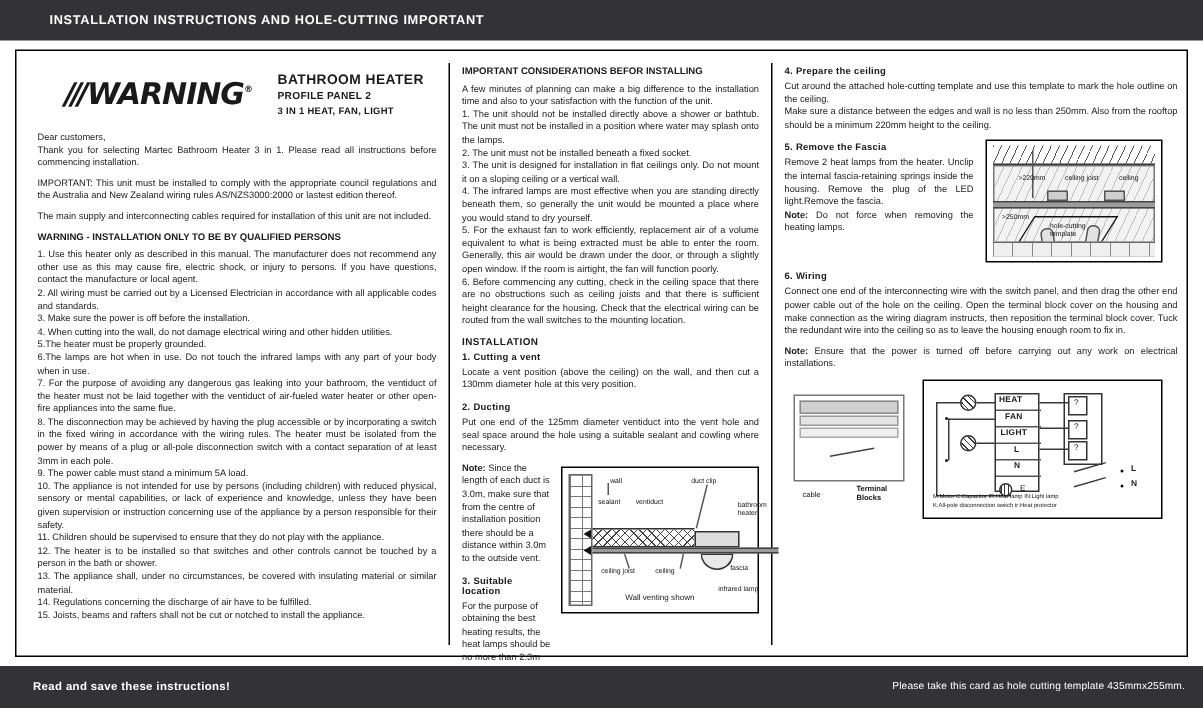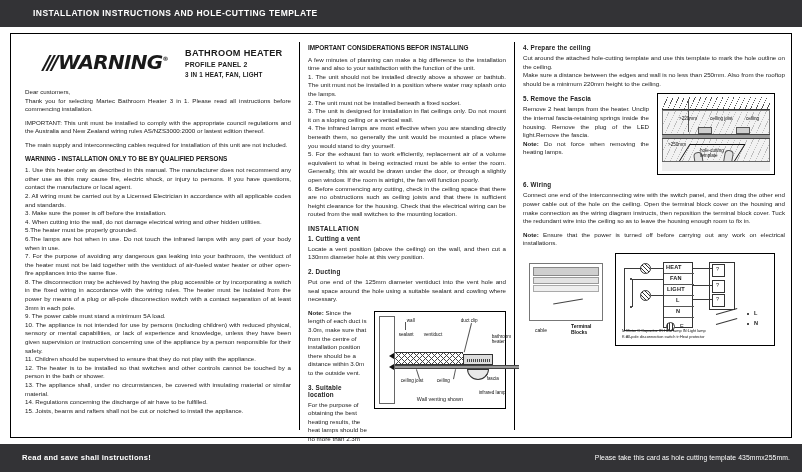--- a/index.html
+++ b/index.html
@@ -196,21 +196,21 @@
   .swbox { position:absolute; width:13px;height:13px;border:.7px solid #333; }
   .swbox span{ position:absolute; left:3px; top:1.5px; font-size:5.5px; }
   .earth { position:absolute; width:9px;height:9px;border:.7px solid #333;border-radius:50%;
       background: repeating-linear-gradient(90deg,#333 0 .7px,transparent .7px 2.4px),#fff; }
   .dotn { position:absolute; width:2.4px;height:2.4px;background:#111;border-radius:50%; }
 </style>
 </head>
 <body>
 
 <div class="topbar"></div>
-<div class="topbar-title">INSTALLATION  INSTRUCTIONS AND HOLE-CUTTING TEMPLATE</div>
+<div class="topbar-title">INSTALLATION  INSTRUCTIONS AND HOLE-CUTTING IMPORTANT</div>
 
 <div class="sheet">
   <div class="divider div1"></div>
   <div class="divider div2"></div>
 
   <div class="col col1">
 
     <div class="brand-row">
       <div class="logo"><span class="slashes">///</span><span>WARNING</span><span class="reg">®</span></div>
       <div class="prod">
@@ -394,14 +394,14 @@
         <div class="wlegend">
           <div>M:Motor C:Capacitor IR:Heat lamp IN:Light lamp</div>
           <div>K:All-pole disconnection switch  tr:Heat protector</div>
         </div>
       </div>
     </div>
   </div>
 </div>
 
 <div class="botbar"></div>
-<div class="botbar-left">Read and save shall instructions!</div>
+<div class="botbar-left">Read and save these instructions!</div>
 <div class="botbar-right">Please take this card as hole cutting template 435mmx255mm.</div>
 
 </body></html>

